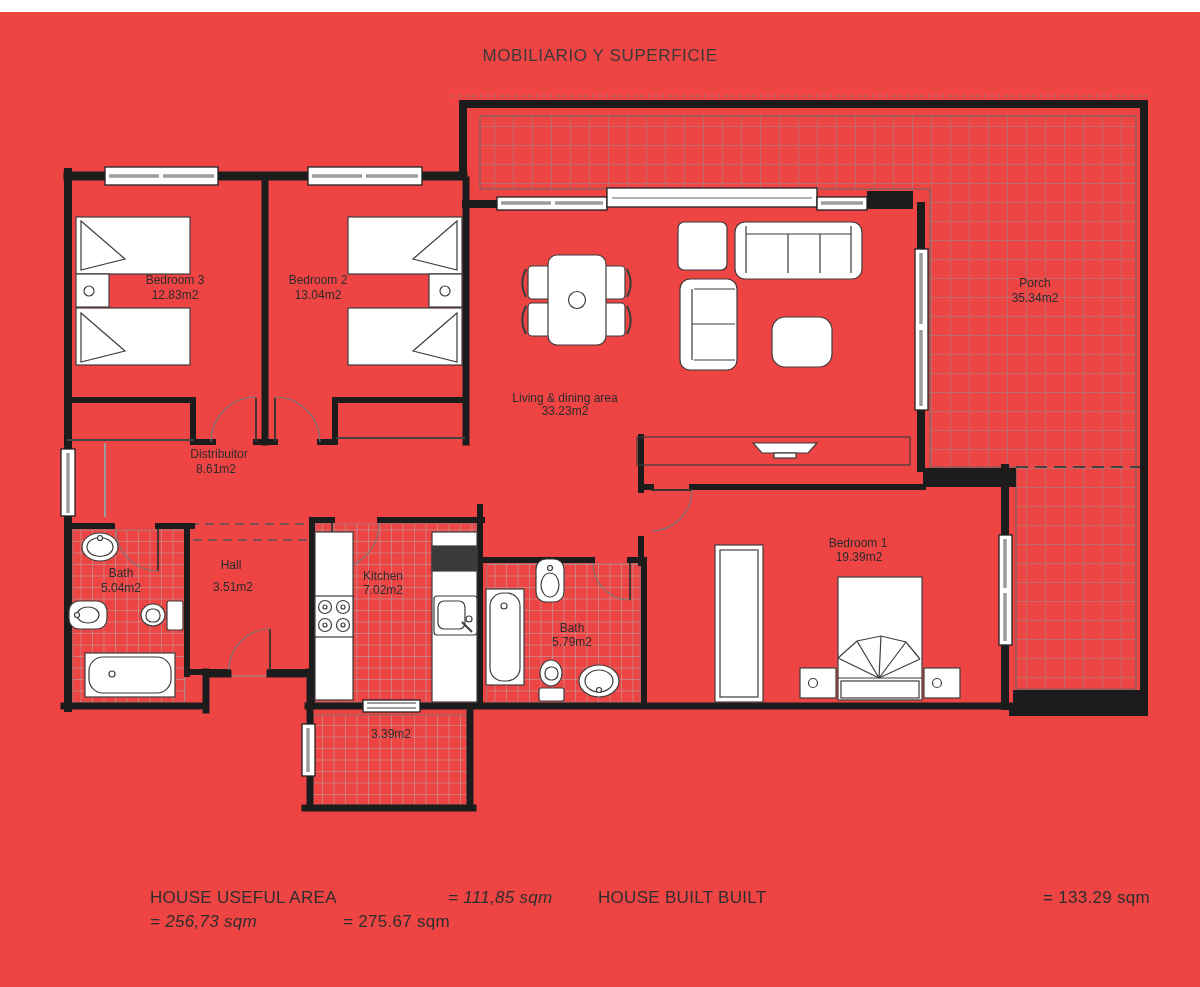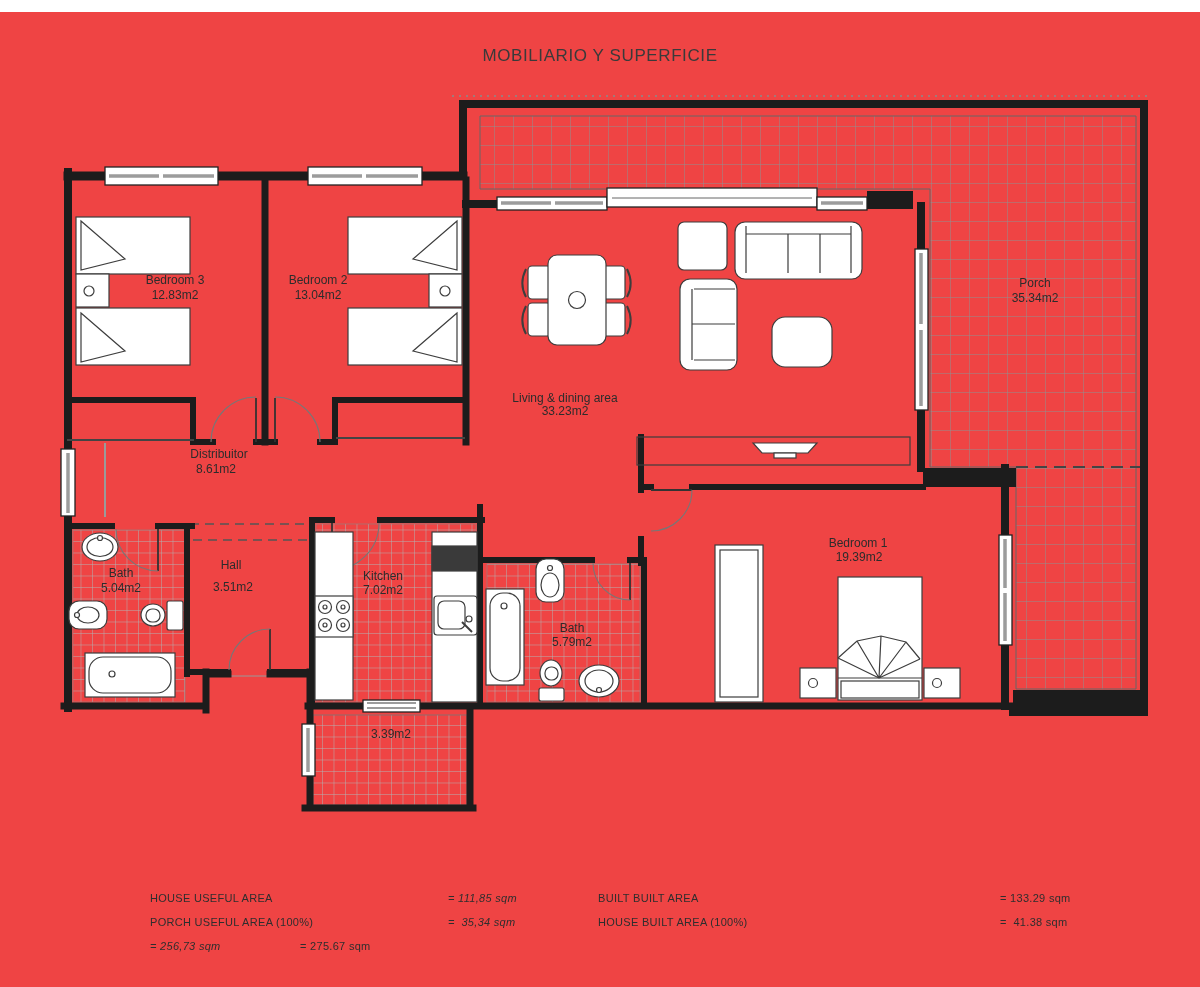--- a/index.html
+++ b/index.html
@@ -1,26 +1,26 @@
 <!DOCTYPE html>
 <html><head>
 <meta charset="utf-8">
 <style>
   html,body{margin:0;padding:0;background:#ffffff;}
   .canvas{position:relative;width:1200px;height:987px;background:#ef4444;overflow:hidden;
           font-family:"Liberation Sans",sans-serif;color:#333;margin-top:12px;}
   .title{position:absolute;top:34px;left:0;width:100%;text-align:center;
          font-size:17px;letter-spacing:.6px;color:#3a3a3a;}
   .plan-svg{position:absolute;top:0;left:0;}
-  .summary{position:absolute;left:150px;top:874px;width:1000px;font-size:11px;color:#2e2e2e;}
+  .summary{position:absolute;left:150px;top:874px;width:1000px;font-size:17px;color:#2e2e2e;}
   .srow{display:flex;height:24px;line-height:24px;letter-spacing:.3px;}
   .c1{width:298px;}
   .c2{width:150px;white-space:pre;font-style:italic;}
   .c3{width:402px;}
-  .c4{width:150px;white-space:pre;}
+  .c4{width:150px;white-space:pre;text-align:right;}
   svg text{font-family:"Liberation Sans",sans-serif;font-size:12px;fill:#2c2c2c;}
 </style>
 </head>
 <body>
 
 <div class="canvas">
 
   <div class="title">MOBILIARIO Y SUPERFICIE</div>
 
   <svg class="plan-svg" width="1200" height="987" viewBox="0 0 1200 987">
@@ -254,28 +254,22 @@
       <text x="858" y="535">Bedroom 1</text>
       <text x="859" y="549">19.39m2</text>
       <text x="391" y="726">3.39m2</text>
     </g>
   </svg>
 
   <div class="summary">
     <div class="srow">
       <span class="c1">HOUSE USEFUL AREA</span>
       <span class="c2">= 111,85 sqm</span>
-      <span class="c3">BUILT BUILT AREA</span>
+      <span class="c3">HOUSE BUILT BUILT</span>
       <span class="c4">= 133.29 sqm</span>
-    </div>
-    <div class="srow">
-      <span class="c1">PORCH USEFUL AREA (100%)</span>
-      <span class="c2">=  35,34 sqm</span>
-      <span class="c3">HOUSE BUILT AREA (100%)</span>
-      <span class="c4">=  41.38 sqm</span>
     </div>
     <div class="srow">
       <span class="c2">= 256,73 sqm</span>
       <span class="c4">= 275.67 sqm</span>
     </div>
   </div>
 
 </div>
 
 </body></html>

